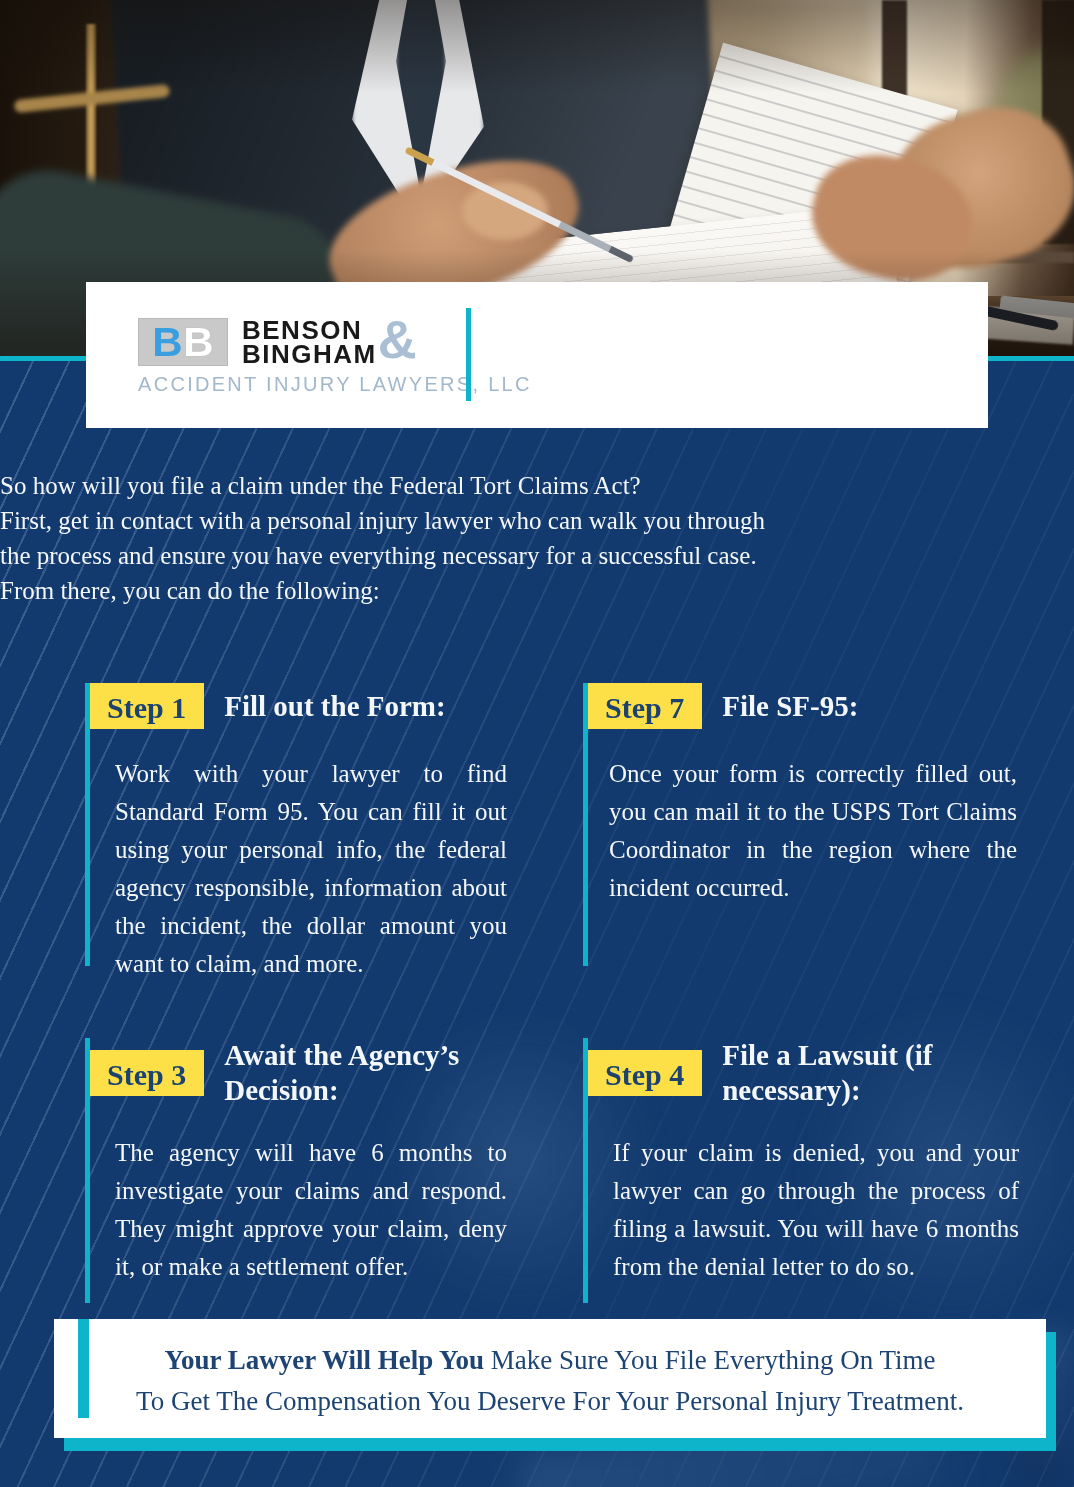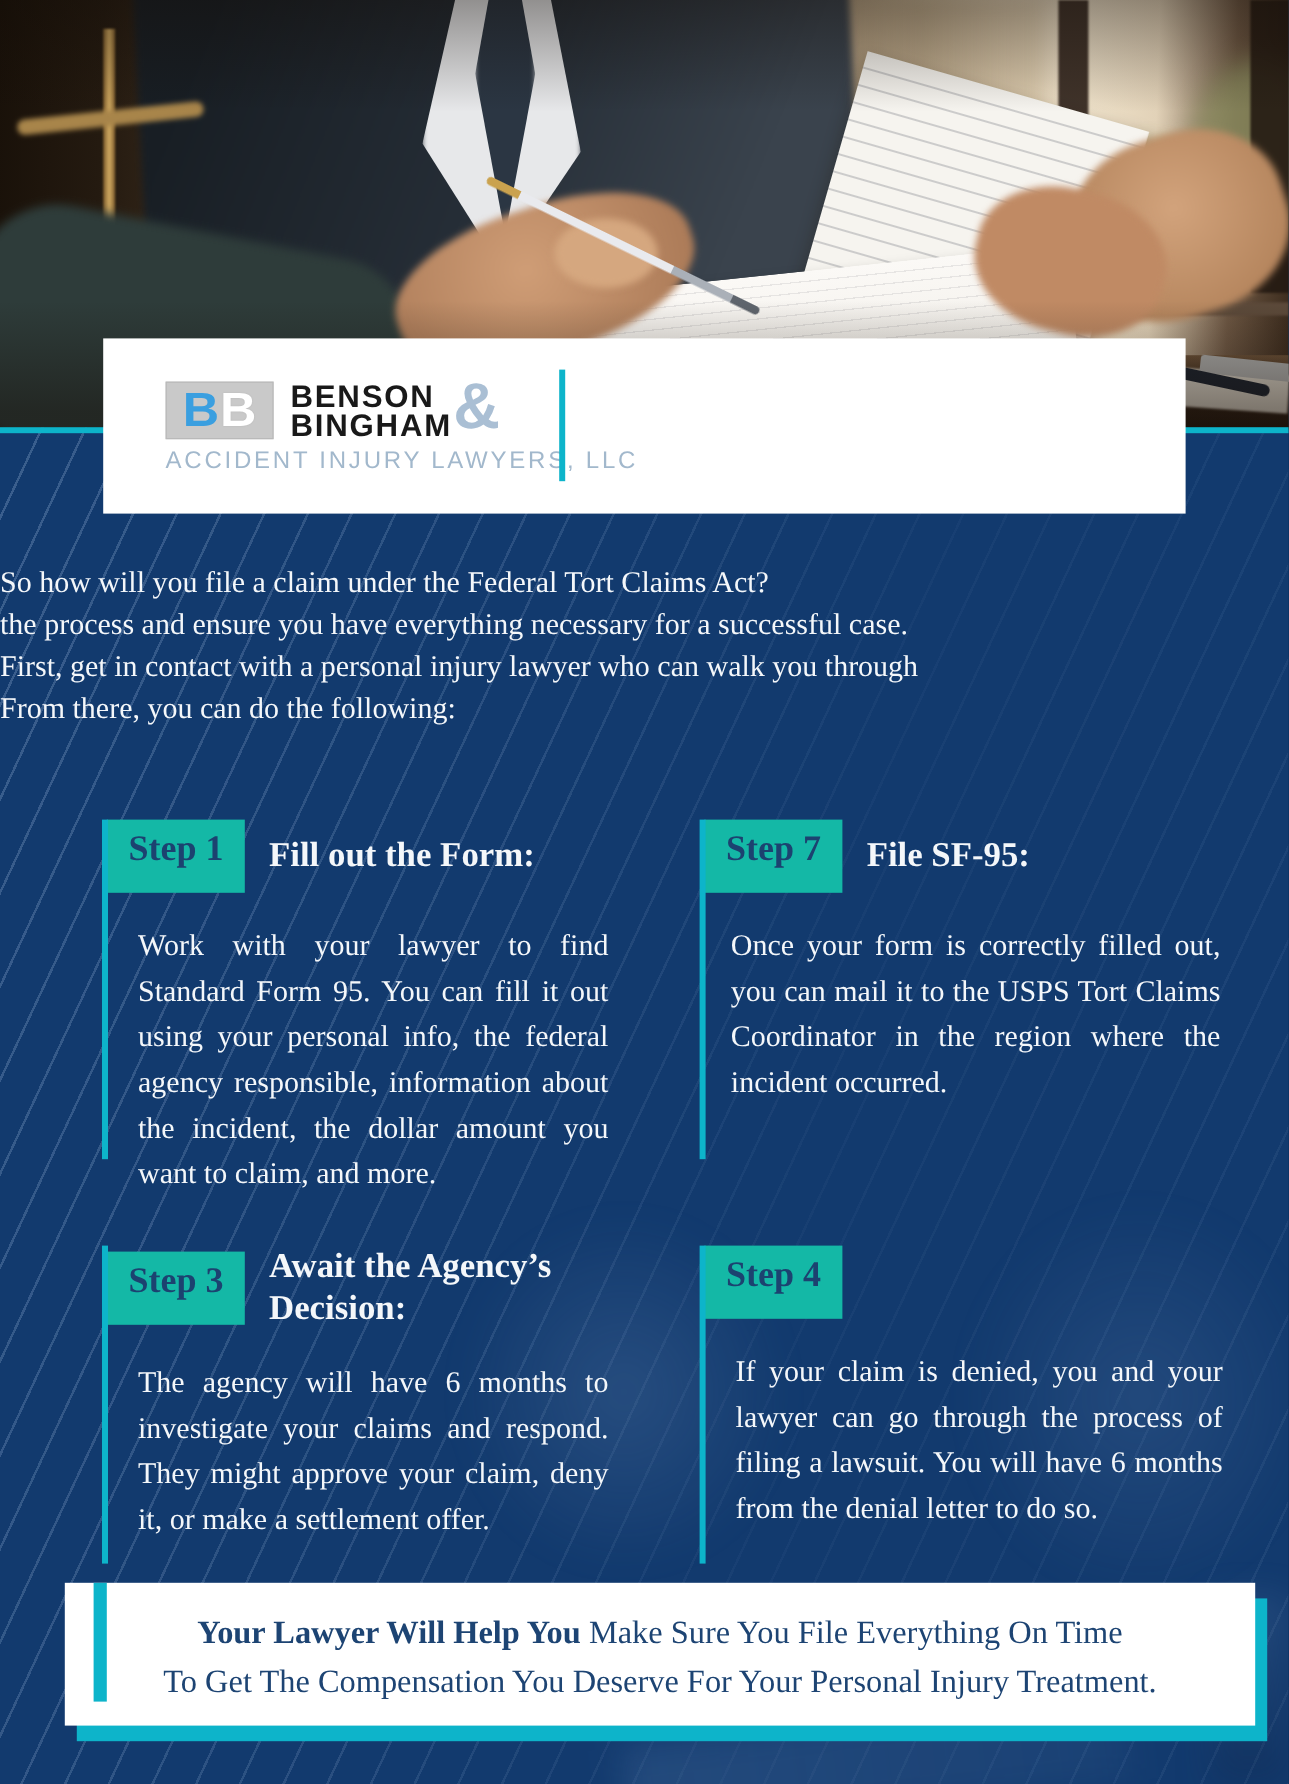--- a/index.html
+++ b/index.html
@@ -120,22 +120,22 @@
   
   .step{position:absolute;z-index:2;color:#f4f7fa;}
   .s1{left:85px;top:683px;width:422px;}
   .s2{left:583px;top:683px;width:434px;}
   .s3{left:85px;top:1038px;width:422px;}
   .s4{left:583px;top:1038px;width:436px;}
   .step-line{position:absolute;left:0;top:0;width:5px;background:var(--teal,#0db4ca);}
   .s1 .step-line,.s2 .step-line{height:283px;}
   .s3 .step-line,.s4 .step-line{height:265px;}
   .step-head{display:flex;align-items:center;gap:20px;margin-left:4px;}
-  .step-badge{flex:0 0 auto;background:#14b8a6;color:#1c4270;font-weight:bold;font-size:30px;
-    padding:8px 18px 20px 18px;line-height:1.1;}
+  .step-badge{flex:0 0 auto;background:#fde047;color:#1c4270;font-weight:bold;font-size:30px;
+    padding:8px 18px 5px 18px;line-height:1.1;}
   .step-title{margin:0;font-size:29px;line-height:35px;font-weight:bold;max-width:272px;}
   .step-body{margin:26px 0 0 30px;font-size:25px;line-height:38px;text-align:justify;}
   .s2 .step-body{margin-left:26px;}
 
   
   .banner{position:absolute;left:6px;top:1319px;width:992px;height:119px;background:#fff;z-index:3;
     box-shadow:10px 13px 0 var(--teal,#0db4ca);margin-left:48px;}
   .banner-accent{position:absolute;left:24px;top:0;width:11px;height:99px;background:var(--teal,#0db4ca);}
   .banner-text{margin:0;padding-top:21px;text-align:center;color:var(--navy_text,#1d4473);
     font-size:27px;line-height:41px;}
@@ -198,22 +198,22 @@
           <span class="amp">&amp;</span>
         </div>
       </div>
       <div class="tagline">ACCIDENT INJURY LAWYERS, LLC</div>
     </div>
     <div class="v-divider"></div>
   </div>
 
   <div class="intro">
     <span>So how will you file a claim under the Federal Tort Claims Act?</span>
+    <span>First, get in contact with a personal injury lawyer who can walk you through</span>
     <span>the process and ensure you have everything necessary for a successful case.</span>
-    <span>First, get in contact with a personal injury lawyer who can walk you through</span>
     <span>From there, you can do the following:</span>
   </div>
 
   <section class="step s1">
     <div class="step-line"></div>
     <div class="step-head">
       <div class="step-badge">Step 1</div>
       <h3 class="step-title">Fill out the Form:</h3>
     </div>
     <p class="step-body">Work with your lawyer to find Standard Form 95. You can fill it out using your personal info, the federal agency responsible, information about the incident, the dollar amount you want to claim, and more.</p>
@@ -234,20 +234,21 @@
       <div class="step-badge">Step 3</div>
       <h3 class="step-title">Await the Agency’s Decision:</h3>
     </div>
     <p class="step-body">The agency will have 6 months to investigate your claims and respond. They might approve your claim, deny it, or make a settlement offer.</p>
   </section>
 
   <section class="step s4">
     <div class="step-line"></div>
     <div class="step-head">
       <div class="step-badge">Step 4</div>
+      <h3 class="step-title">File a Lawsuit (if necessary):</h3>
     </div>
     <p class="step-body">If your claim is denied, you and your lawyer can go through the process of filing a lawsuit. You will have 6 months from the denial letter to do so.</p>
   </section>
 
   <div class="banner">
     <div class="banner-accent"></div>
     <p class="banner-text">
       <span class="line"><strong>Your Lawyer Will Help You</strong><span> Make Sure You File Everything On Time</span></span>
       <span class="line">To Get The Compensation You Deserve For Your Personal Injury Treatment.</span>
     </p>

